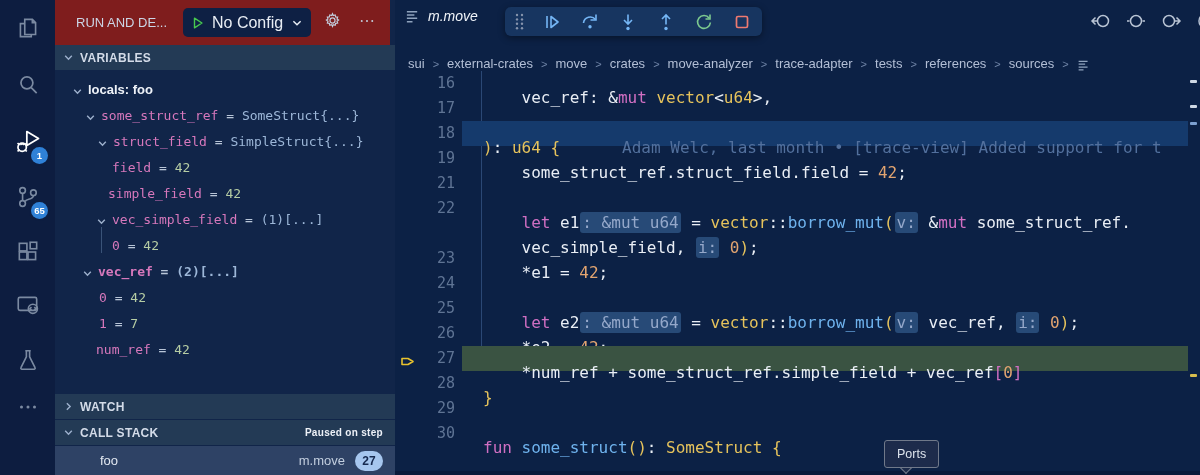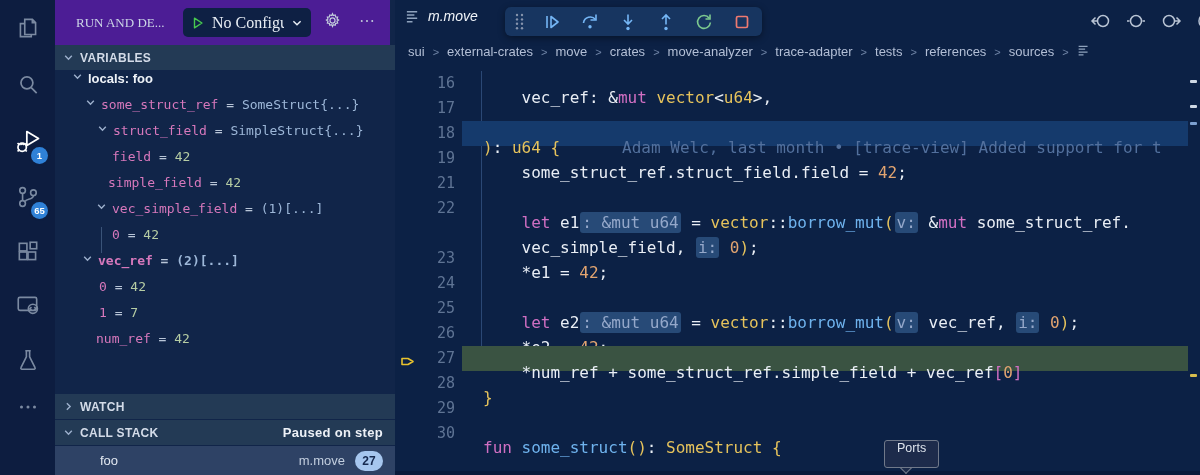--- a/index.html
+++ b/index.html
@@ -10,36 +10,36 @@
   
   .activitybar { position:absolute; left:0; top:0; width:55px; height:475px; background:#0d1d40; }
   .ab-item { position:absolute; left:0; width:55px; height:44px; display:flex; align-items:center; justify-content:center; color:#7b8aa1; cursor:pointer; }
   .ab-item.active { color:#ffffff; }
   .ab-badge { position:absolute; right:7px; bottom:0; background:#2f81d7; color:#fff; border-radius:50%;
               min-width:17px; height:17px; padding:0 2px; font-size:9.5px; font-weight:bold;
               display:flex; align-items:center; justify-content:center; box-shadow:0 0 0 2px #0d1d40; }
 
   
   .sidebar { position:absolute; left:55px; top:0; width:340px; height:475px; background:#112549; }
-  .sb-titlebar { position:absolute; top:0; left:0; right:5px; height:45px; background:#4c1d95;font-family:Liberation Serif, serif; }
+  .sb-titlebar { position:absolute; top:0; left:0; right:5px; height:45px; background:#7f1d1d; }
   .sb-title { position:absolute; left:21px; top:15px; font-size:13px; color:#ccd6e6; white-space:nowrap; }
   .config-box { position:absolute; left:128px; top:8px; width:128px; height:29px; background:#0e2044;
                 border-radius:5px; display:flex; align-items:center; padding:0 8px; gap:7px; cursor:pointer; }
   .config-label { font-size:16px; color:#e8edf4; white-space:nowrap; overflow:hidden; }
   .icon-btn { position:absolute; top:11px; color:#c4cedd; cursor:pointer; }
 
   .sb-header { position:absolute; left:0; right:0; height:25px; background:#233a55; display:flex;
                align-items:center; gap:6px; padding-left:8px; font-size:12px; font-weight:bold;
                letter-spacing:.3px; color:#d3dbe8; cursor:pointer; }
   .chev { display:inline-flex; color:#9db0cc; }
   .chev.right svg { transform:rotate(-90deg); }
-  .paused { margin-left:auto; padding-right:12px; font-size:13px; font-weight:bold; color:#edf1f7; }
+  .paused { margin-left:auto; padding-right:12px; font-size:10px; font-weight:bold; color:#edf1f7; }
 
   .var-tree { position:absolute; top:71px; left:0; right:0; }
-  .tree-row { position:relative; height:26px; display:flex; align-items:flex-start; gap:5px;
+  .tree-row { position:relative; height:26px; display:flex; align-items:flex-end; gap:5px;
               font-family:"DejaVu Sans Mono", monospace; font-size:13px; cursor:pointer; }
   .tree-row .scope { color:#eef2f8; font-family:"Liberation Sans",sans-serif; font-weight:bold; font-size:13px; }
   .v-name { color:#d778bc; }
   .v-eq { color:#b9c6d8; }
   .v-num { color:#b6cda4; }
   .v-struct { color:#9db7d8; }
   .tree-guide { position:absolute; left:46px; top:0; bottom:0; width:1px; background:#3a5378; }
 
   .callstack-row { position:absolute; left:0; right:0; top:446px; height:29px; background:#2e4265;
                    display:flex; align-items:center; cursor:pointer; }
@@ -52,21 +52,21 @@
   .editor { position:absolute; left:395px; top:0; width:805px; height:475px; background:#0c2145; }
   .tabbar { position:absolute; top:0; left:0; right:0; height:44px; }
   .tab { position:absolute; left:10px; top:8px; display:flex; align-items:center; gap:8px; cursor:pointer; }
   .tab-label { font-size:14px; font-style:italic; color:#f0f4f9; }
   .dbg-toolbar { position:absolute; left:110px; top:7px; height:29px; background:#173560; border-radius:6px;
                  box-shadow:0 2px 7px rgba(0,0,0,.4); display:flex; align-items:center; padding:0 10px; gap:18px; }
   .dbg-btn { display:flex; align-items:center; justify-content:center; cursor:pointer; }
   .nav-icons { position:absolute; left:695px; top:11px; display:flex; gap:13px; color:#b9c4d4; }
   .nav-icons > div { cursor:pointer; }
 
-  .breadcrumbs { position:absolute; top:44px; left:0; right:0; height:27px; display:flex; align-items:flex-start;
+  .breadcrumbs { position:absolute; top:44px; left:0; right:0; height:27px; display:flex; align-items:flex-end;
                  gap:8px; padding-left:13px; font-size:13px; color:#b3bfd6; }
   .crumb { cursor:pointer; white-space:nowrap; }
   .crumb-sep { color:#6f84a6; font-size:11px; }
 
   .code { position:absolute; top:71px; left:0; right:0; }
   .code-row { position:relative; height:25px; line-height:25px; font-family:"DejaVu Sans Mono",monospace;
               font-size:16px; white-space:pre; }
   .row-bg { position:absolute; left:67px; right:12px; top:0; bottom:0; }
   .bg-blue { background:#153a6c; }
   .bg-green { background:#3a5342; }
@@ -80,21 +80,21 @@
   .tk-fn { color:#6fb3ee; }
   .tk-num { color:#e2a470; }
   .tk-br { color:#d06fc2; }
   .tk-chip { background:#274a77; color:#95a8ca; border-radius:3px; padding:1px 2px; margin:0 1px; }
   .tk-blame { color:#52709d; margin-left:62px; }
 
   .ruler { position:absolute; right:0; top:44px; bottom:0; width:12px; }
   .ruler-mark { position:absolute; left:2px; width:7px; height:3px; border-radius:1px; }
 
   .ports-tip { position:absolute; left:489px; top:440px; height:28px; padding:0 12px; background:#1d2b4b;
-               border:1px solid #70798a; border-radius:3px; display:flex; align-items:flex-start; z-index:5; }
+               border:1px solid #70798a; border-radius:3px; display:flex; align-items:center; z-index:5; }
   .ports-label { font-size:12.5px; color:#dde3ec; }
   .ports-caret { position:absolute; left:506px; top:462px; width:10px; height:10px; background:#1d2b4b;
                  border-right:1px solid #70798a; border-bottom:1px solid #70798a; transform:rotate(45deg); z-index:4; }
   .bottom-band { position:absolute; left:0; right:0; bottom:0; height:4px; background:#0a1a3a; }
 </style>
 </head>
 <body>
 
 <div id="app">
 

